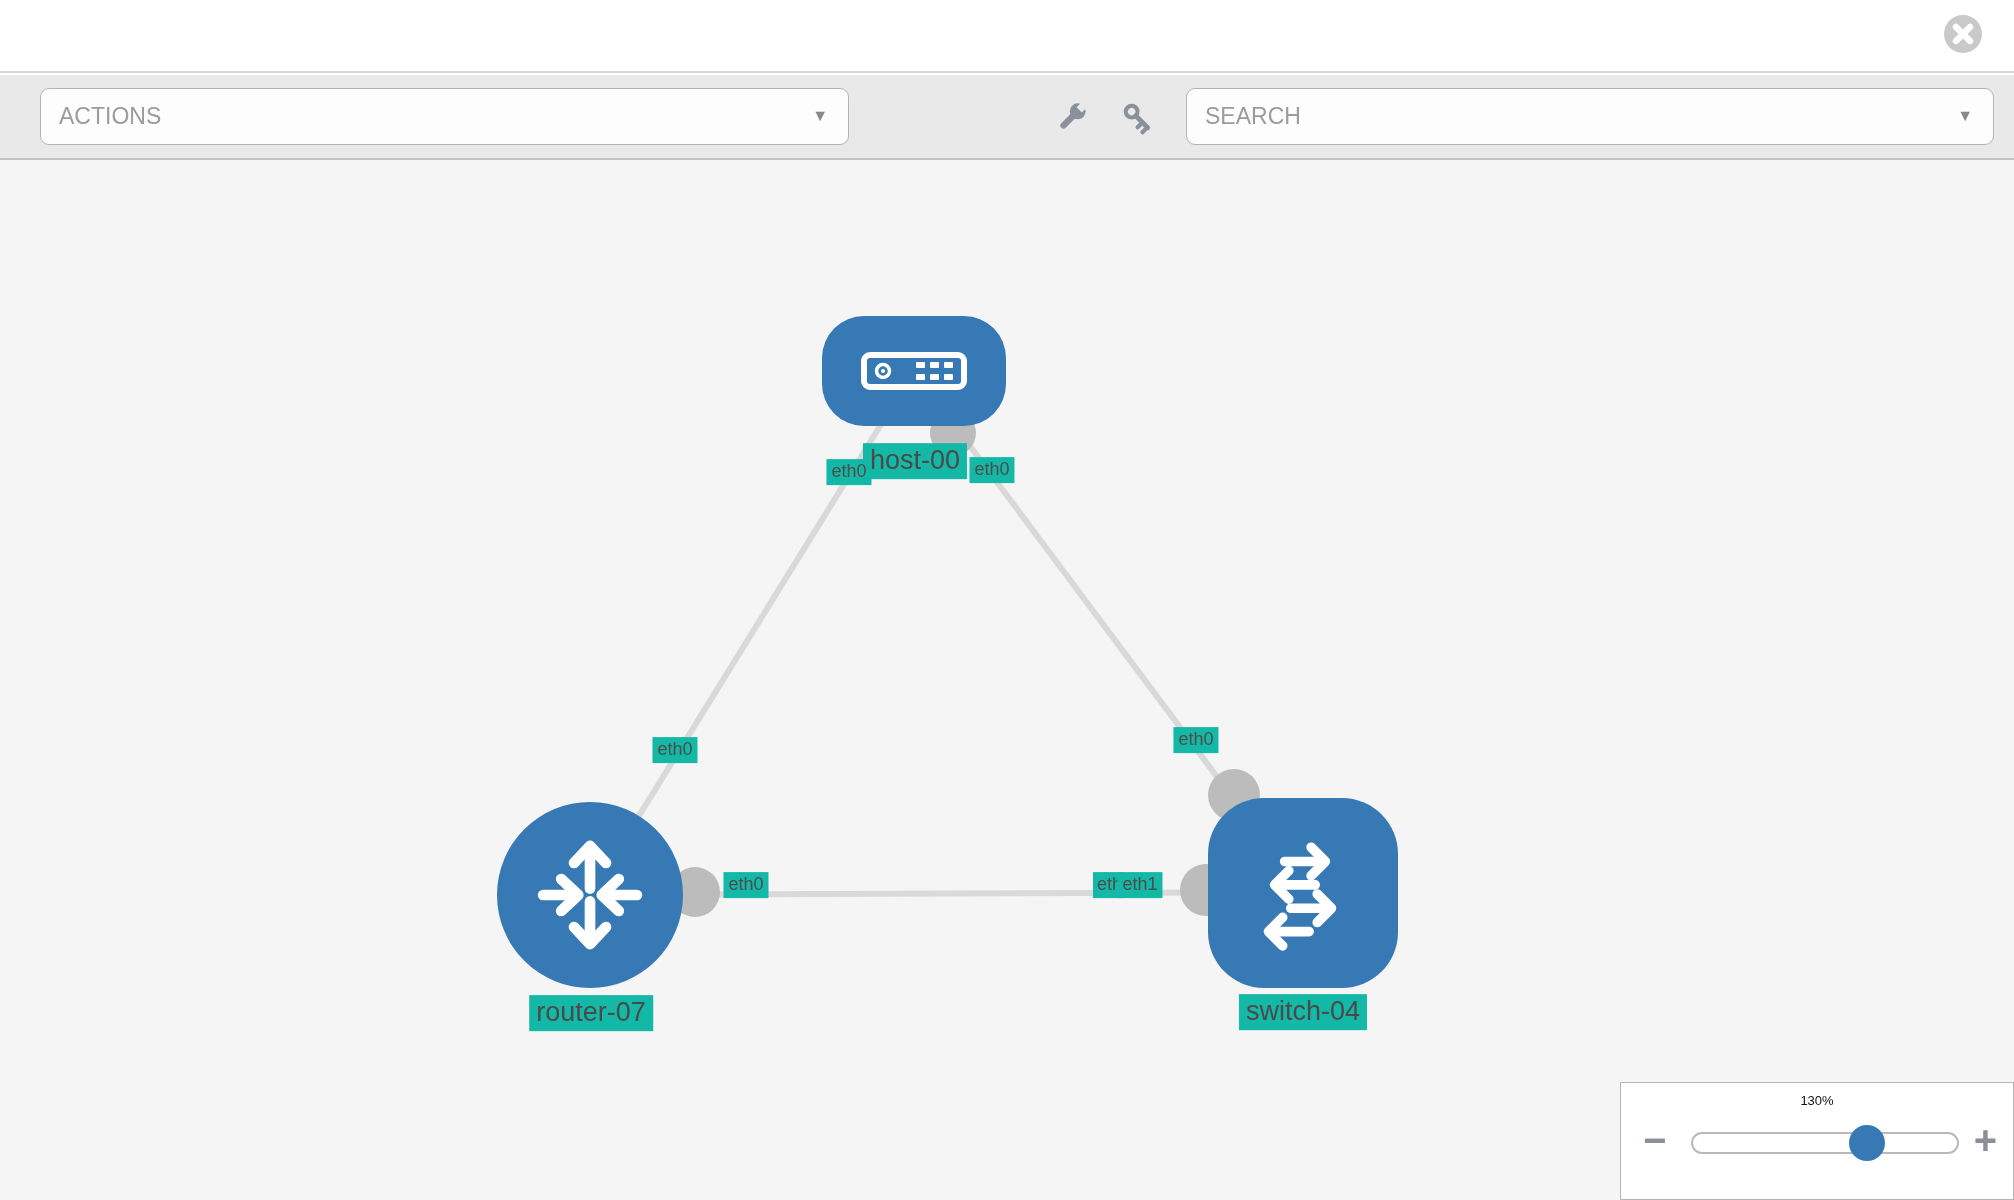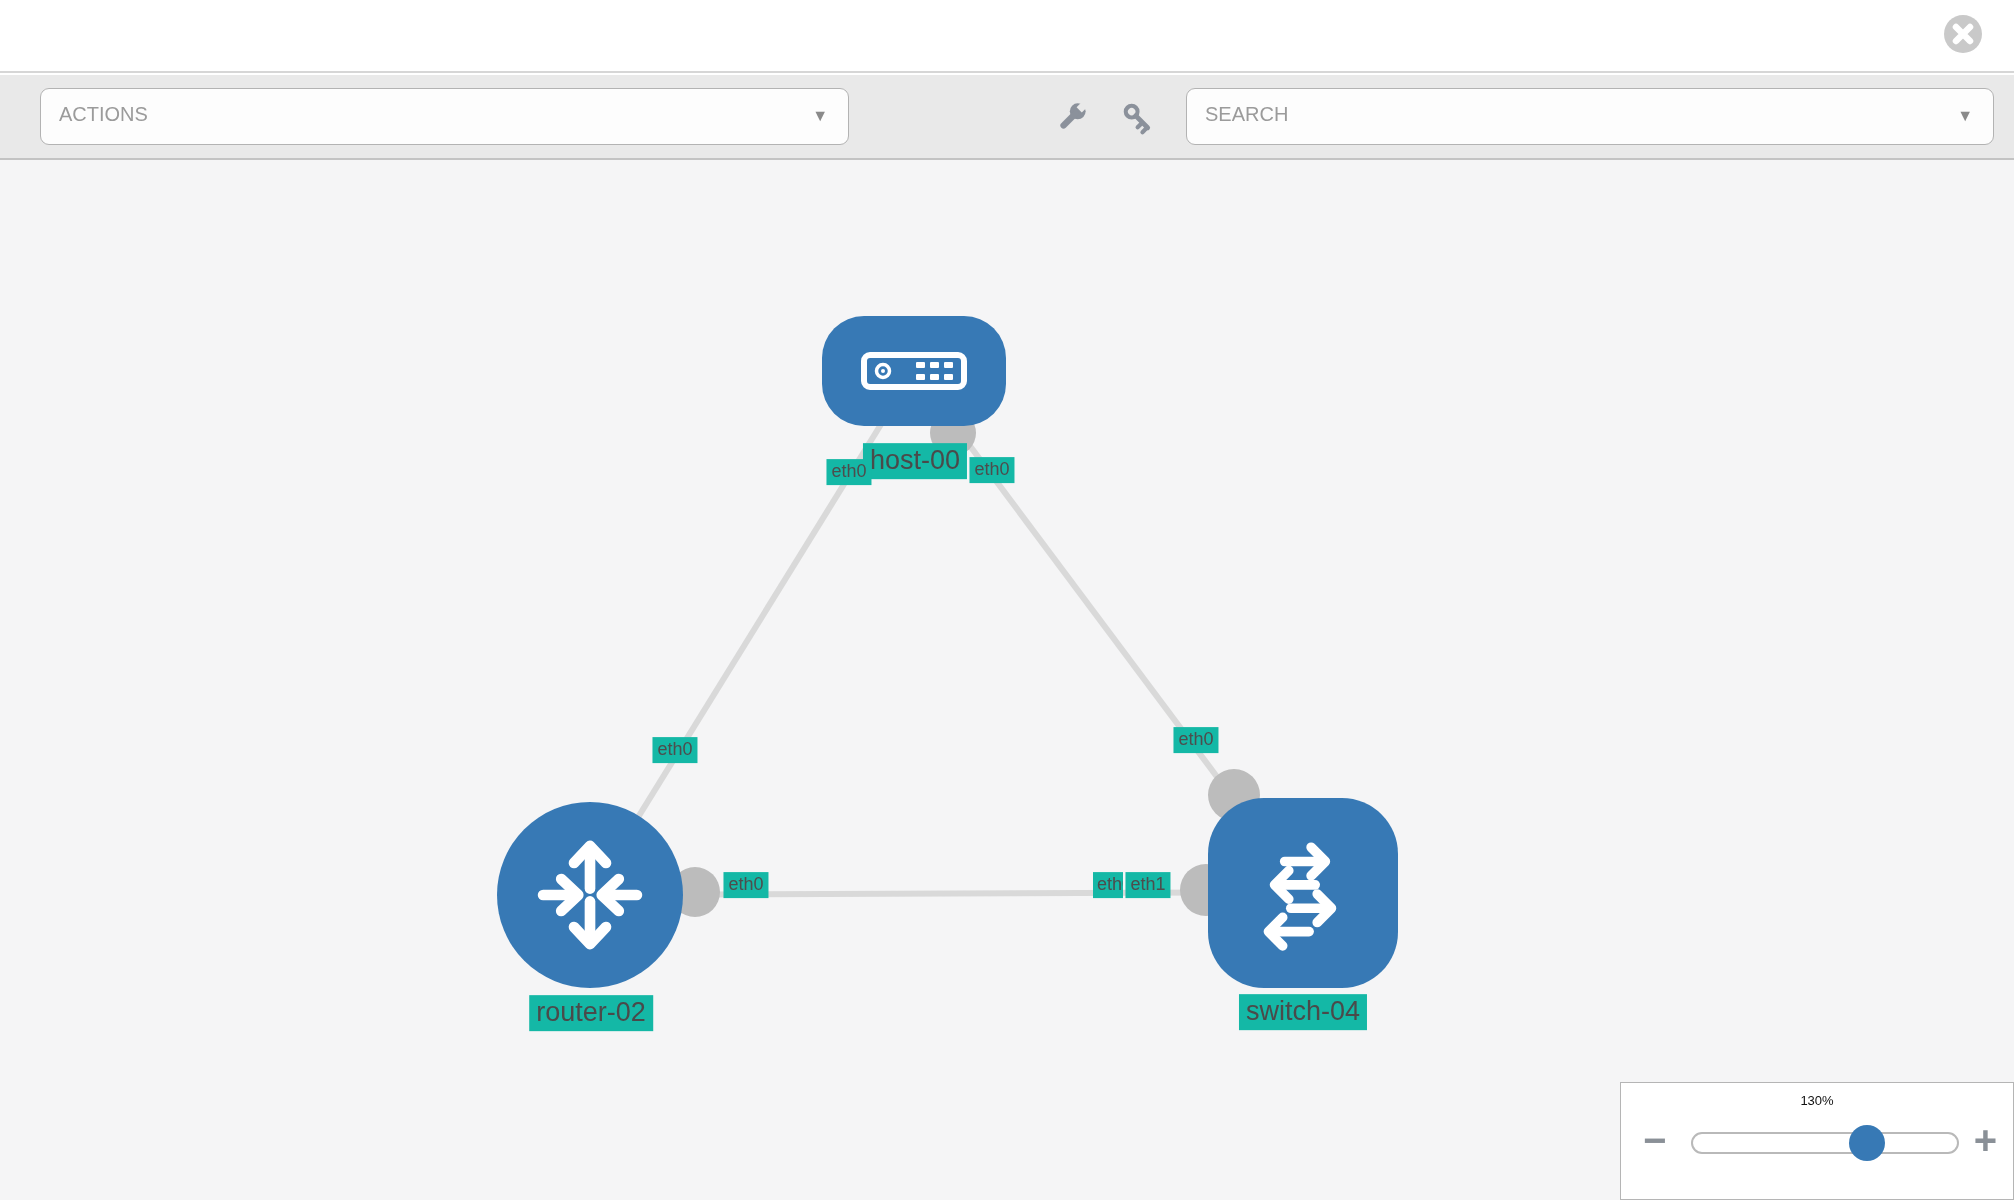--- a/index.html
+++ b/index.html
@@ -15,21 +15,21 @@
   .page-title { position:absolute; left:40px; top:20px; font-size:26px;
                 font-weight:bold; color:#5c5c5c; letter-spacing:.2px; }
   .close-btn { position:absolute; left:1942px; top:13px; width:42px; height:42px;
                border:none; background:transparent; cursor:pointer; }
 
   
   .toolbar { position:absolute; left:0; top:75px; width:2014px; height:85px;
              background:#e9e9e9; border-bottom:2px solid #c3c3c3; z-index:30; }
   .dropdown { position:absolute; top:13px; height:57px; background:#fdfdfd;
               border:1px solid #b3b3b3; border-radius:9px; cursor:pointer; }
-  .dropdown .dd-label { position:absolute; left:18px; top:14px; font-size:20px;
+  .dropdown .dd-label { position:absolute; left:18px; top:14px; font-size:23px;
                         color:#9b9b9b; }
   .dropdown .caret { position:absolute; right:20px; top:18px; font-size:16px;
                      color:#8a8a8a; }
   .dd-actions { left:40px; width:809px; }
   .dd-search  { left:1186px; width:808px; }
   .tool-icon { position:absolute; top:24px; cursor:pointer; }
   .tool-icon.wrench { left:1052px; }
   .tool-icon.key    { left:1119px; }
 
   
@@ -155,30 +155,30 @@
       <path d="M74 54 H42"></path>
         <path d="M48 40 L34 54 L48 68"></path>
       <path d="M50 77 H82"></path>
         <path d="M76 63 L90 77 L76 91"></path>
       <path d="M68 100 H36"></path>
         <path d="M42 86 L28 100 L42 114"></path>
     </svg>
   </div>
 
   <div class="chip node-label" style="left:915px; top:301px;">host-00</div>
-  <div class="chip node-label" style="left:591px; top:853px;">router-02</div>
+  <div class="chip node-label" style="left:591px; top:853px;">router-07</div>
   <div class="chip node-label" style="left:1303px; top:852px;">switch-04</div>
 
   <div class="chip iface" style="left:849px; top:312px;">eth0</div>
   <div class="chip iface" style="left:992px; top:310px;">eth0</div>
   <div class="chip iface" style="left:675px; top:590px;">eth0</div>
   <div class="chip iface" style="left:1196px; top:580px;">eth0</div>
   <div class="chip iface" style="left:746px; top:725px;">eth0</div>
   <div class="chip iface clipped" style="left:1093px; top:725px;">eth0</div>
-  <div class="chip iface" style="left:1140px; top:725px;margin-left:8px;">eth1</div>
+  <div class="chip iface" style="left:1140px; top:725px;">eth1</div>
 
   <div class="zoom-panel">
     <div class="zoom-value">130%</div>
     <span class="zoom-out">−</span>
     <div class="zoom-track">
       <div class="zoom-thumb"></div>
     </div>
     <span class="zoom-in">+</span>
   </div>
 

